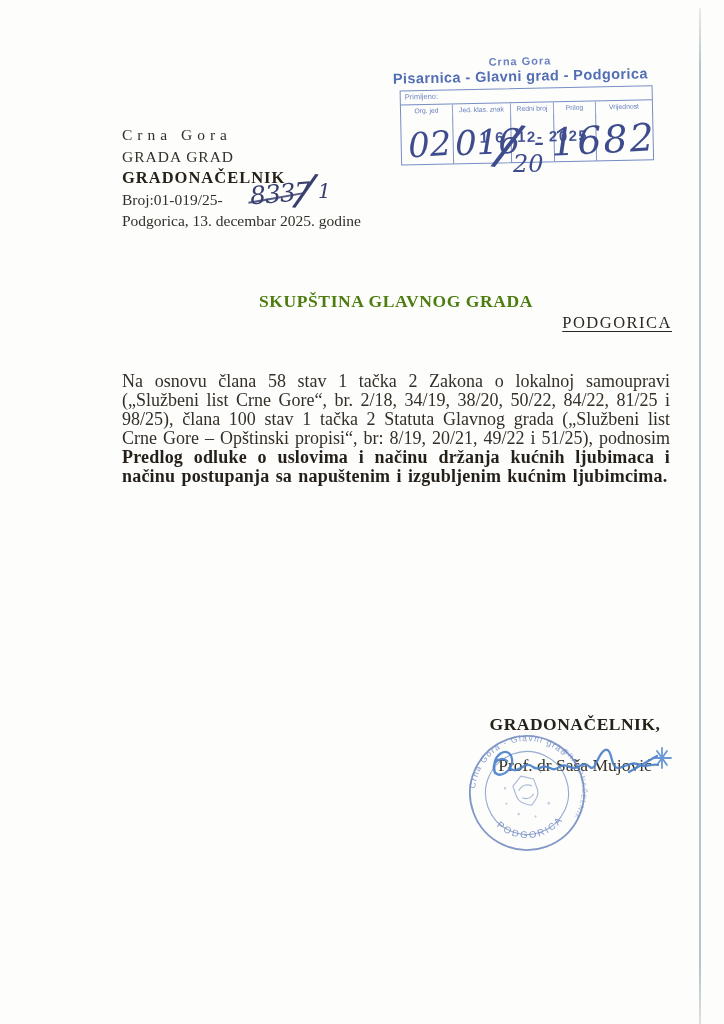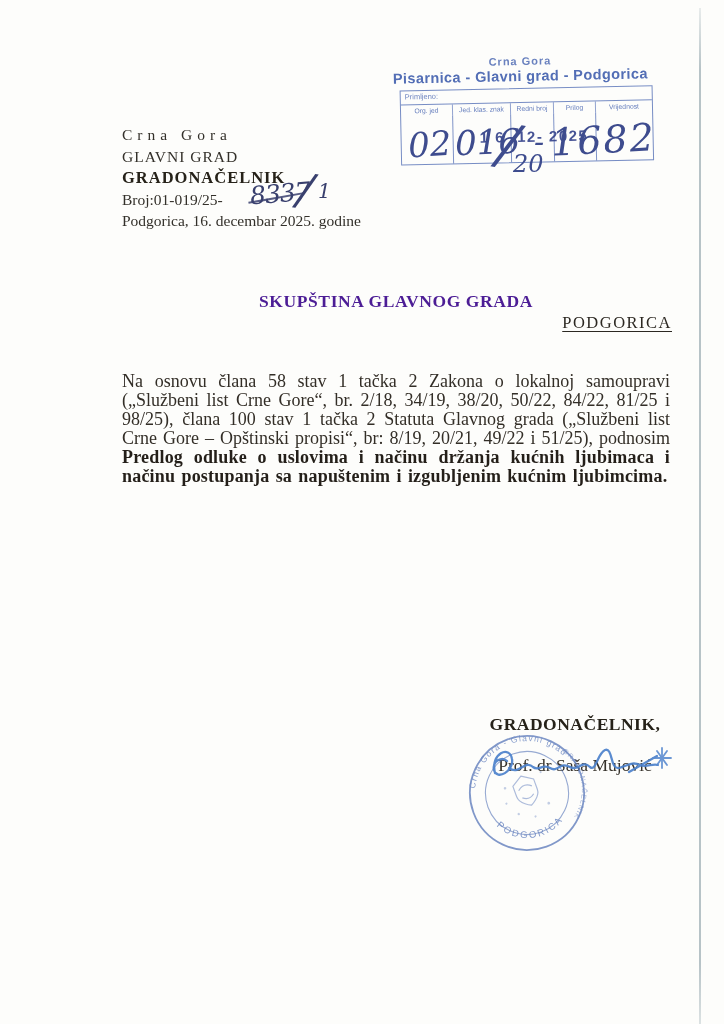--- a/index.html
+++ b/index.html
@@ -48,21 +48,21 @@
   .lh-number{position:relative;}
   .hand-number{font-family:"DejaVu Serif", serif;font-style:italic;color:#39406e;position:absolute;white-space:nowrap;}
   .hn-main{left:128px;top:-6px;font-size:25px;transform:rotate(-5deg);letter-spacing:-1px;}
   .hn-strike{position:absolute;left:126px;top:8px;width:56px;height:1.6px;background:#39406e;
     transform:rotate(-10deg);opacity:.85;}
   .hn-slash{left:176px;top:-10px;font-size:44px;font-weight:200;transform:rotate(8deg);}
   .hn-one{left:196px;top:-8px;font-size:20px;}
 
   
   .addr-title{position:absolute;left:122px;top:291px;width:548px;text-align:center;
-    font-weight:bold;font-size:17.5px;letter-spacing:.6px;color:#4c1d95;}
+    font-weight:bold;font-size:17.5px;letter-spacing:.6px;color:#4d7c0f;}
   .addr-city{position:absolute;top:313px;right:52px;font-size:16.5px;letter-spacing:1.5px;
     color:#2c2822;text-decoration:underline;text-underline-offset:3px;}
 
   
   .para{position:absolute;left:122px;width:548px;font-size:18px;line-height:19px;
     text-align:justify;color:#332e27;word-spacing:1.5px;}
   .p1{top:372px;}
   .p2{top:549px;}
   .para b{color:#241f19;letter-spacing:.2px;}
 
@@ -105,30 +105,30 @@
 
   <span class="ink ink-02">02</span>
   <span class="ink ink-016">016</span>
   <span class="ink ink-slash1">/</span>
   <span class="ink ink-25">20</span>
   <span class="ink ink-dash">-</span>
   <span class="ink ink-1682">1682</span>
 
   <div class="letterhead">
     <div class="lh-country">Crna Gora</div>
-    <div class="lh-city">GLAVNI GRAD</div>
+    <div class="lh-city">GRADA GRAD</div>
     <div class="lh-office">GRADONAČELNIK</div>
     <div class="lh-number">
       <span>Broj:01-019/25-</span>
       <span class="hand-number hn-main">8337</span>
       <span class="hn-strike"></span>
       <span class="hand-number hn-slash">/</span>
       <span class="hand-number hn-one">1</span>
     </div>
-    <div>Podgorica, 16. decembar 2025. godine</div>
+    <div>Podgorica, 13. decembar 2025. godine</div>
   </div>
 
   <div class="addr-title">SKUPŠTINA GLAVNOG GRADA</div>
   <div class="addr-city">PODGORICA</div>
 
   <div class="para p1">
     <span>Na osnovu člana 58 stav 1 tačka 2 Zakona o lokalnoj samoupravi („Službeni list  Crne Gore“, br. 2/18, 34/19, 38/20, 50/22, 84/22, 81/25 i 98/25), člana 100 stav 1 tačka 2 Statuta Glavnog grada („Službeni list Crne Gore – Opštinski propisi“, br: 8/19, 20/21, 49/22 i 51/25), podnosim </span><b>Predlog odluke o uslovima i načinu držanja kućnih ljubimaca i načinu postupanja sa napuštenim i izgubljenim kućnim ljubimcima.</b>
   </div>
 
   <div class="sig-block">

